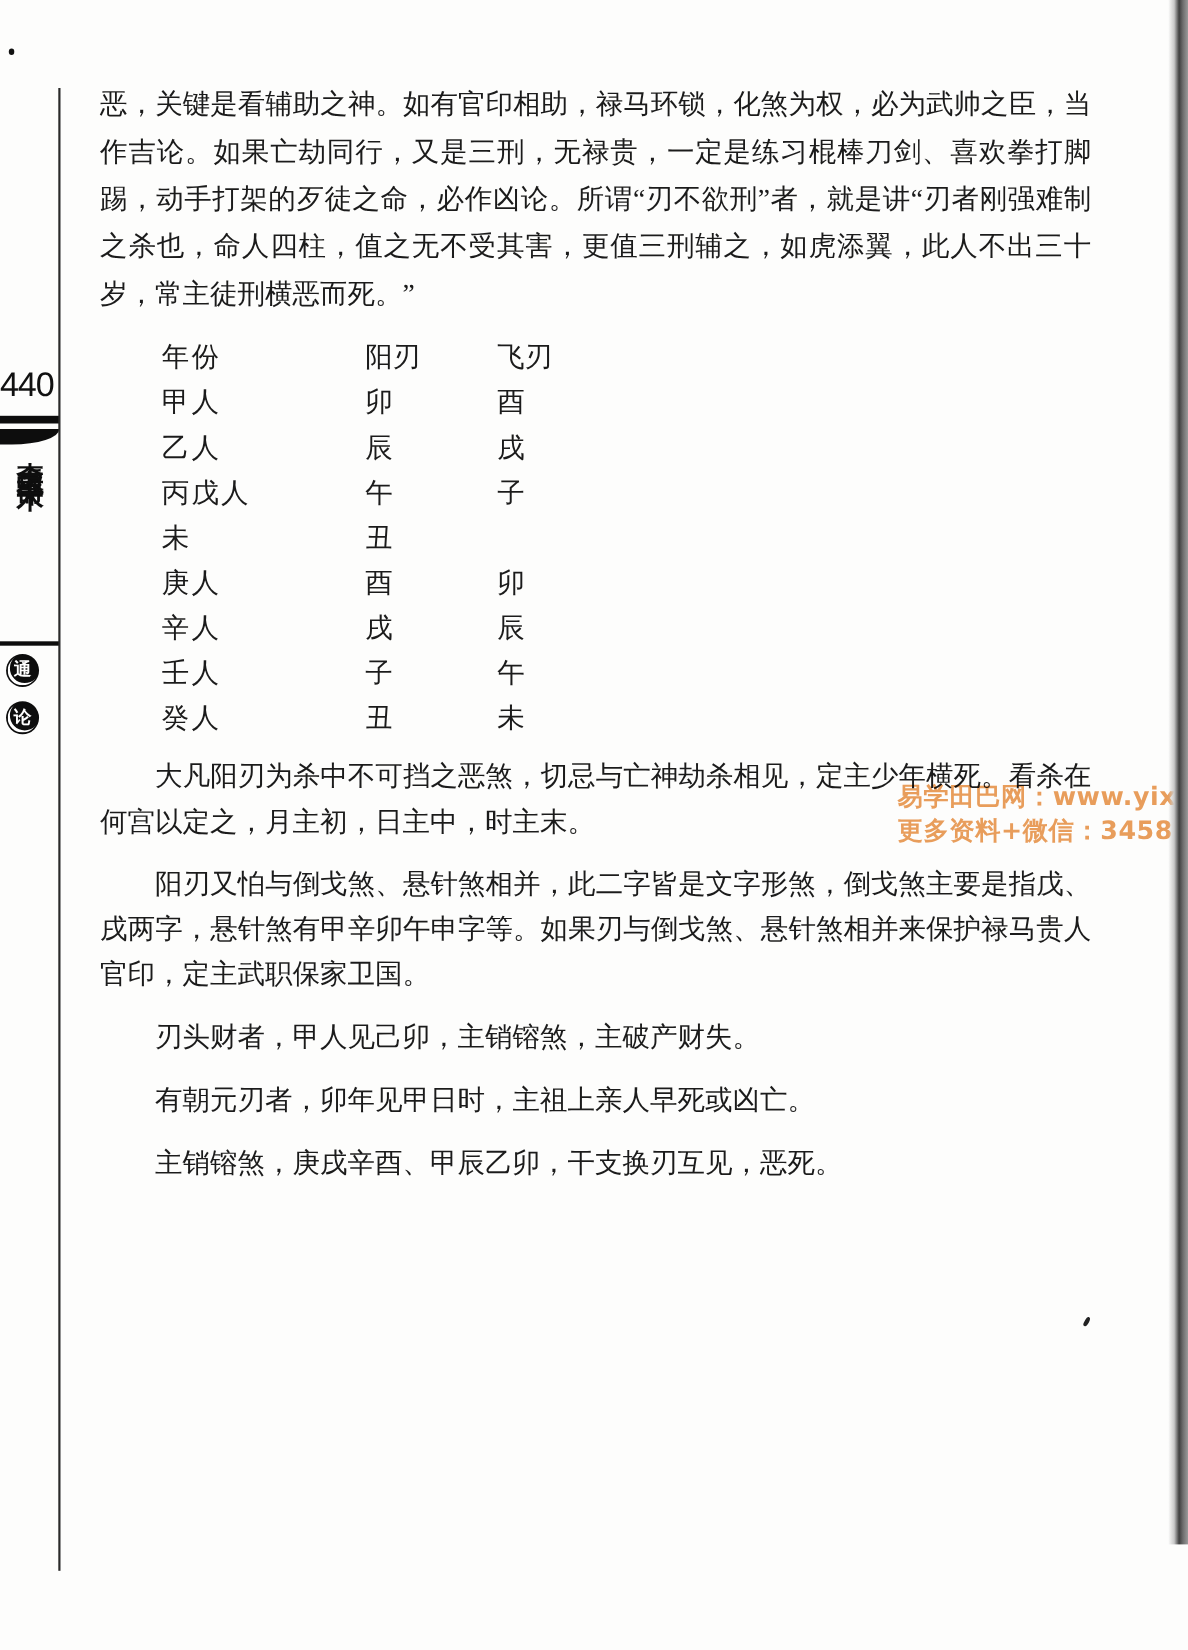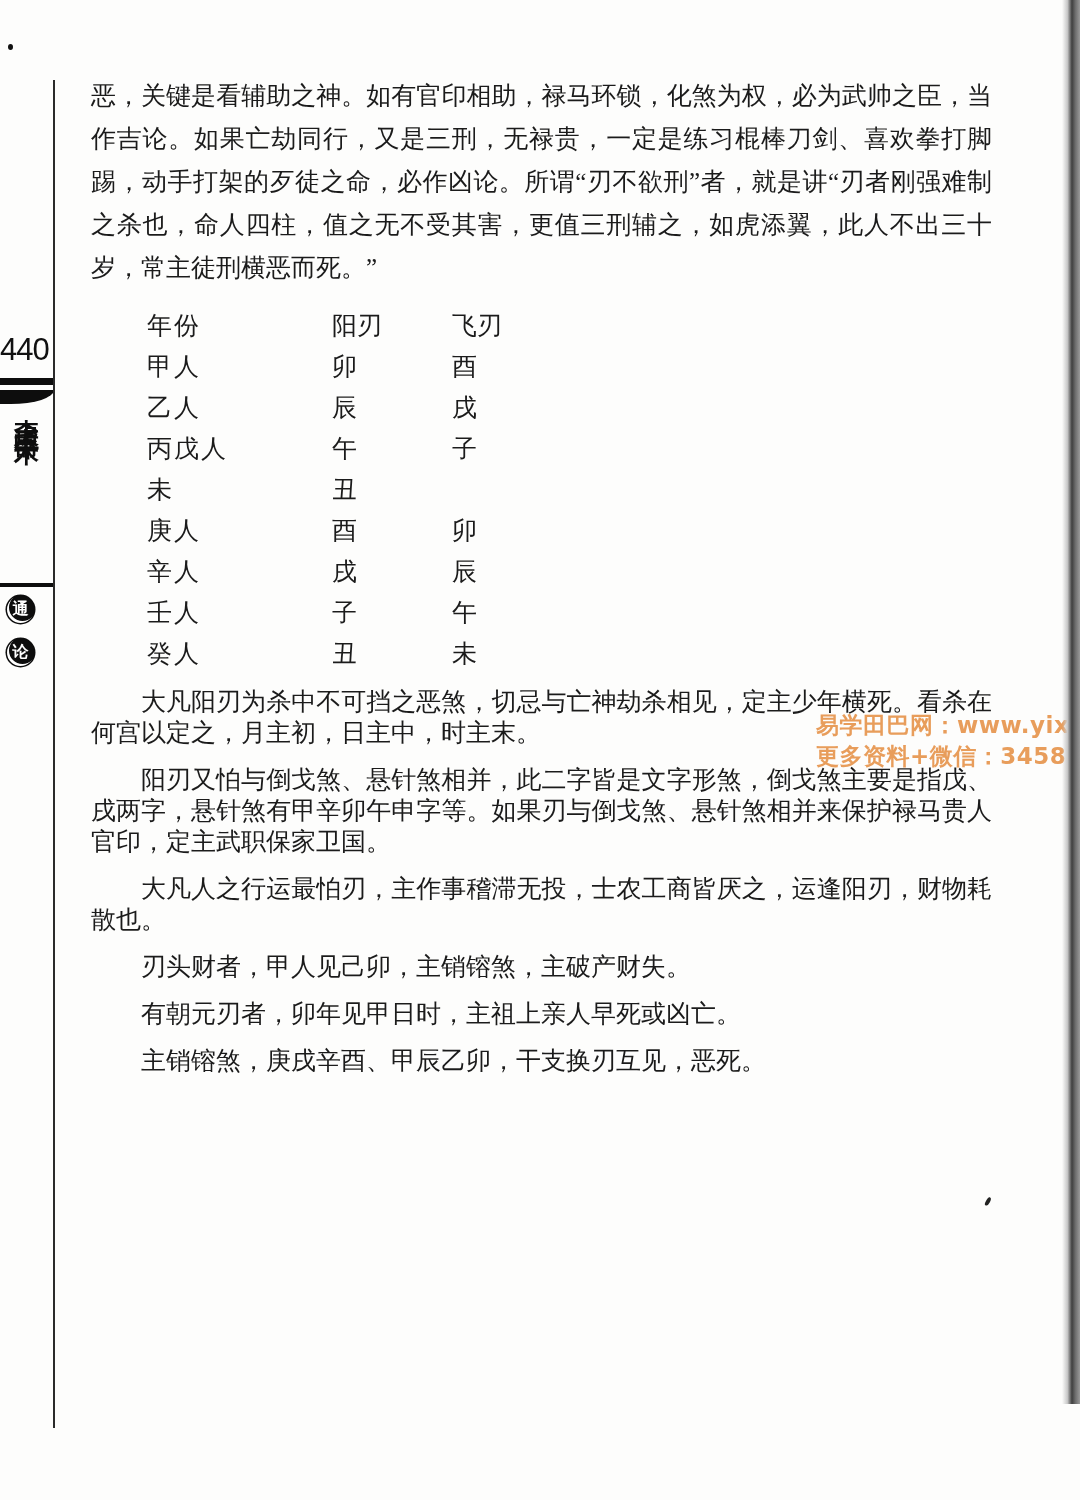--- a/index.html
+++ b/index.html
@@ -67,21 +67,21 @@
   .badge.b1 { top: 596px; }
   .badge.b2 { top: 639px; }
   
   .main {
     position: absolute; left: 75px; top: 58px; width: 933px;
     font-size: 25px; line-height: 43px; text-align: justify;
   }
   .main p { margin: 16px; }
   p.ind { text-indent: 2em; }
   p.first-after-table { margin-top: 12px; }
-  .after { line-height: 31px; }
+  .after { line-height: 41px; }
   
   .tbl { margin-left: 72px; margin-top: 4px; }
   .tbl-row {
     display: grid; grid-template-columns: 185px 120px 120px;
     line-height: 41px; font-size: 25px;
   }
   .tbl-row .c0 { text-align: left; letter-spacing: 2px; }
   .tbl-row .c1, .tbl-row .c2 { }
   
   .watermark {
@@ -160,21 +160,20 @@
       <div class="tbl-row">
         <span class="c0">癸人</span>
         <span class="c1">丑</span>
         <span class="c2">未</span>
       </div>
     </div>
 
     <div class="after">
       <p class="ind first-after-table">大凡阳刃为杀中不可挡之恶煞，切忌与亡神劫杀相见，定主少年横死。看杀在何宫以定之，月主初，日主中，时主末。</p>
       <p class="ind">阳刃又怕与倒戈煞、悬针煞相并，此二字皆是文字形煞，倒戈煞主要是指戊、戌两字，悬针煞有甲辛卯午申字等。如果刃与倒戈煞、悬针煞相并来保护禄马贵人官印，定主武职保家卫国。</p>
-      <p class="ind">大凡人之行运最怕刃，主作事稽滞无投，士农工商皆厌之，运逢阳刃，财物耗散也。</p>
       <p class="ind">刃头财者，甲人见己卯，主销镕煞，主破产财失。</p>
       <p class="ind">有朝元刃者，卯年见甲日时，主祖上亲人早死或凶亡。</p>
       <p class="ind">主销镕煞，庚戌辛酉、甲辰乙卯，干支换刃互见，恶死。</p>
     </div>
   </div>
 
   <div class="watermark" style="color: rgb(232, 148, 74);">
     <div>易学田巴网：www.yixue88.cn</div>
     <div>更多资料+微信：3458344044</div>
   </div>

